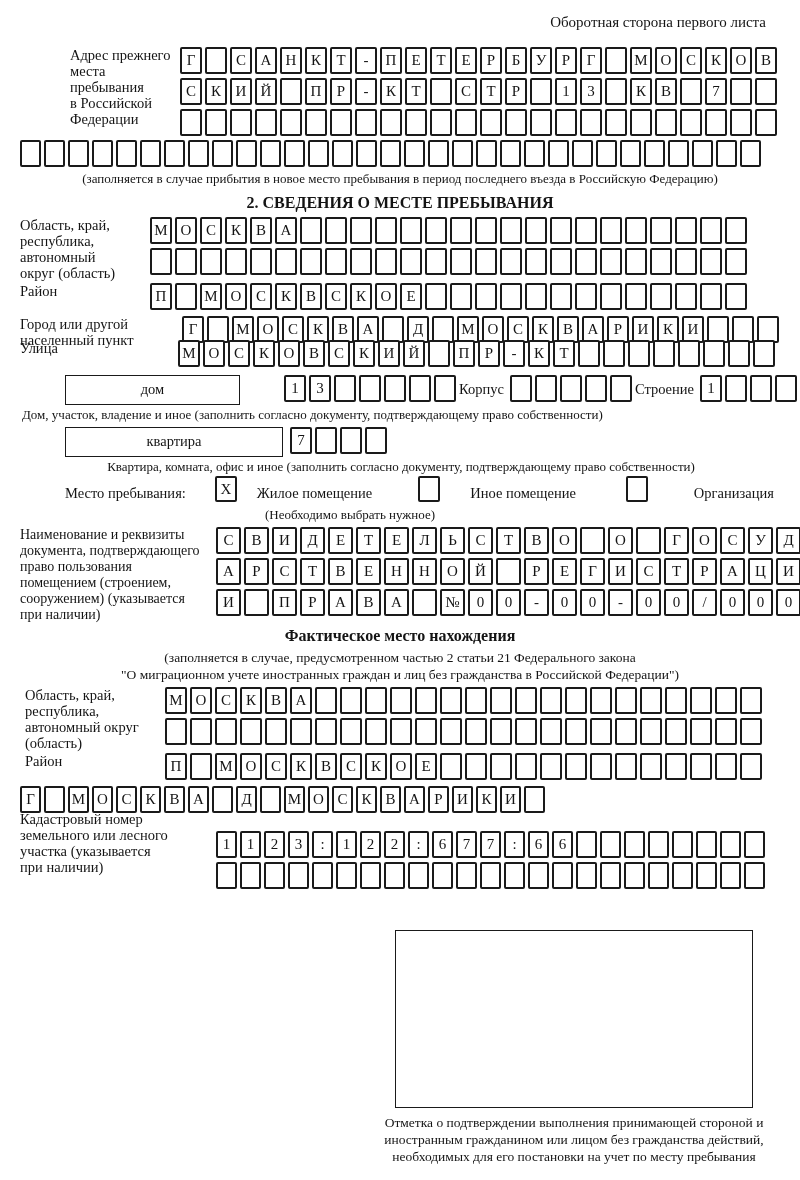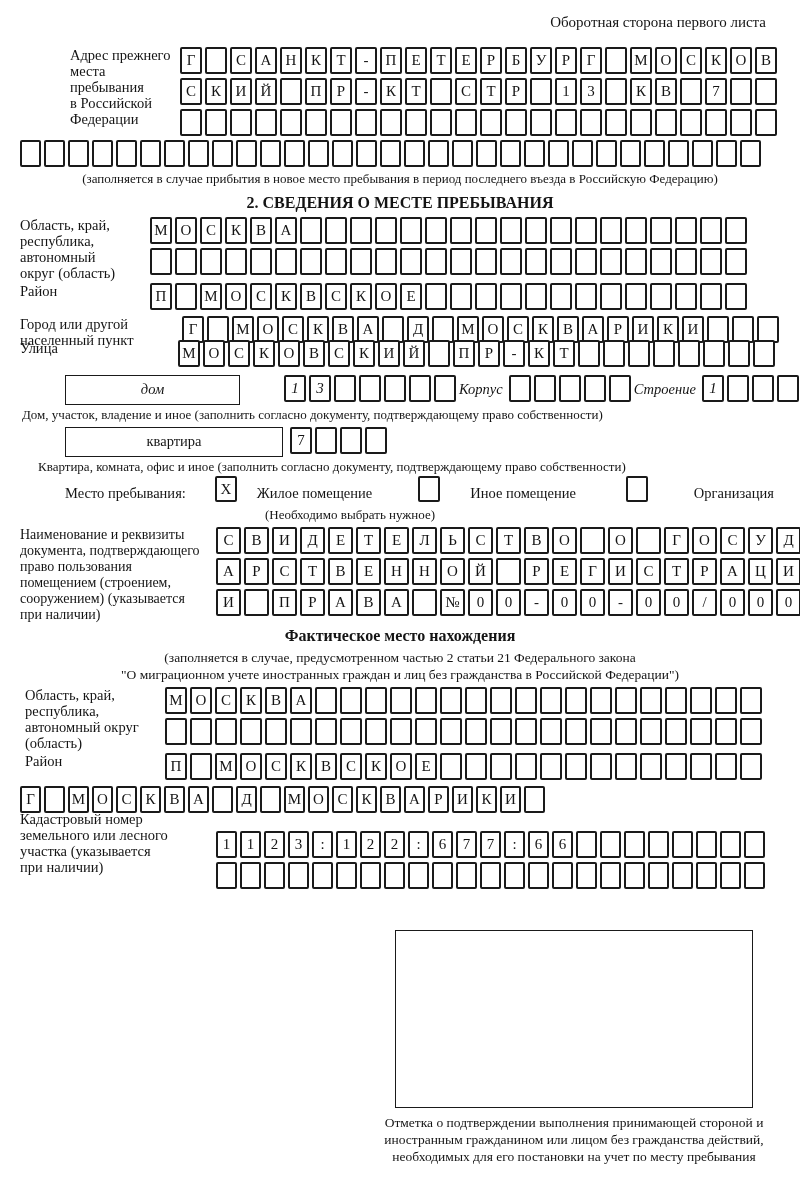--- a/index.html
+++ b/index.html
@@ -99,35 +99,35 @@
   </div>
 </div>
 
 <div class="grp" style="margin-top:-8px;gap:28px;">
   <div class="lbl w130">Улица</div>
   <div class="rows">
     <div class="cellrow"><span class="cell">М</span><span class="cell">О</span><span class="cell">С</span><span class="cell">К</span><span class="cell">О</span><span class="cell">В</span><span class="cell">С</span><span class="cell">К</span><span class="cell">И</span><span class="cell">Й</span><span class="cell"></span><span class="cell">П</span><span class="cell">Р</span><span class="cell">-</span><span class="cell">К</span><span class="cell">Т</span><span class="cell"></span><span class="cell"></span><span class="cell"></span><span class="cell"></span><span class="cell"></span><span class="cell"></span><span class="cell"></span><span class="cell"></span></div>
   </div>
 </div>
 
-<div class="grp mt4" style="margin-left:45px;font-style:italic;">
+<div class="grp mt4" style="margin-left:45px;">
   <div class="boxed-label" style="width:175px;">дом</div>
   <div class="cellrow" style="margin-left:7px;padding-left:37px;"><span class="cell">1</span><span class="cell">3</span><span class="cell"></span><span class="cell"></span><span class="cell"></span><span class="cell"></span><span class="cell"></span></div>
   <div class="inline-label">Корпус</div>
   <div class="cellrow" style="margin-left:6px;"><span class="cell"></span><span class="cell"></span><span class="cell"></span><span class="cell"></span><span class="cell"></span></div>
   <div class="inline-label">Строение</div>
   <div class="cellrow" style="margin-left:6px;"><span class="cell">1</span><span class="cell"></span><span class="cell"></span><span class="cell"></span></div>
 </div>
 <div class="caption" style="text-align:left; margin-left:2px;">Дом, участок, владение и иное (заполнить согласно документу, подтверждающему право собственности)</div>
 
 <div class="grp mt4" style="margin-left:45px;">
   <div class="boxed-label" style="width:218px;">квартира</div>
   <div class="cellrow" style="margin-left:7px;"><span class="cell">7</span><span class="cell"></span><span class="cell"></span><span class="cell"></span></div>
 </div>
-<div class="caption" style="text-align:left; margin-left:18px;">Квартира, комната, офис и иное (заполнить согласно документу, подтверждающему право собственности)</div>
+<div class="caption" style="text-align:center; margin-left:2px;">Квартира, комната, офис и иное (заполнить согласно документу, подтверждающему право собственности)</div>
 
 <div class="grp mt4" style="align-items:flex-start; margin-left:45px;gap:20px;">
   <span class="inline-label">Место пребывания:</span>
   <span class="chk" style="margin-left:9px;">X</span>
   <span class="inline-label" style="">Жилое помещение</span>
   <span class="chk" style="margin-left:26px;"></span>
   <span class="inline-label" style="margin-left:10px;">Иное помещение</span>
   <span class="chk" style="margin-left:30px;"></span>
   <span class="inline-label" style="margin-left:26px;">Организация</span>
 </div>

